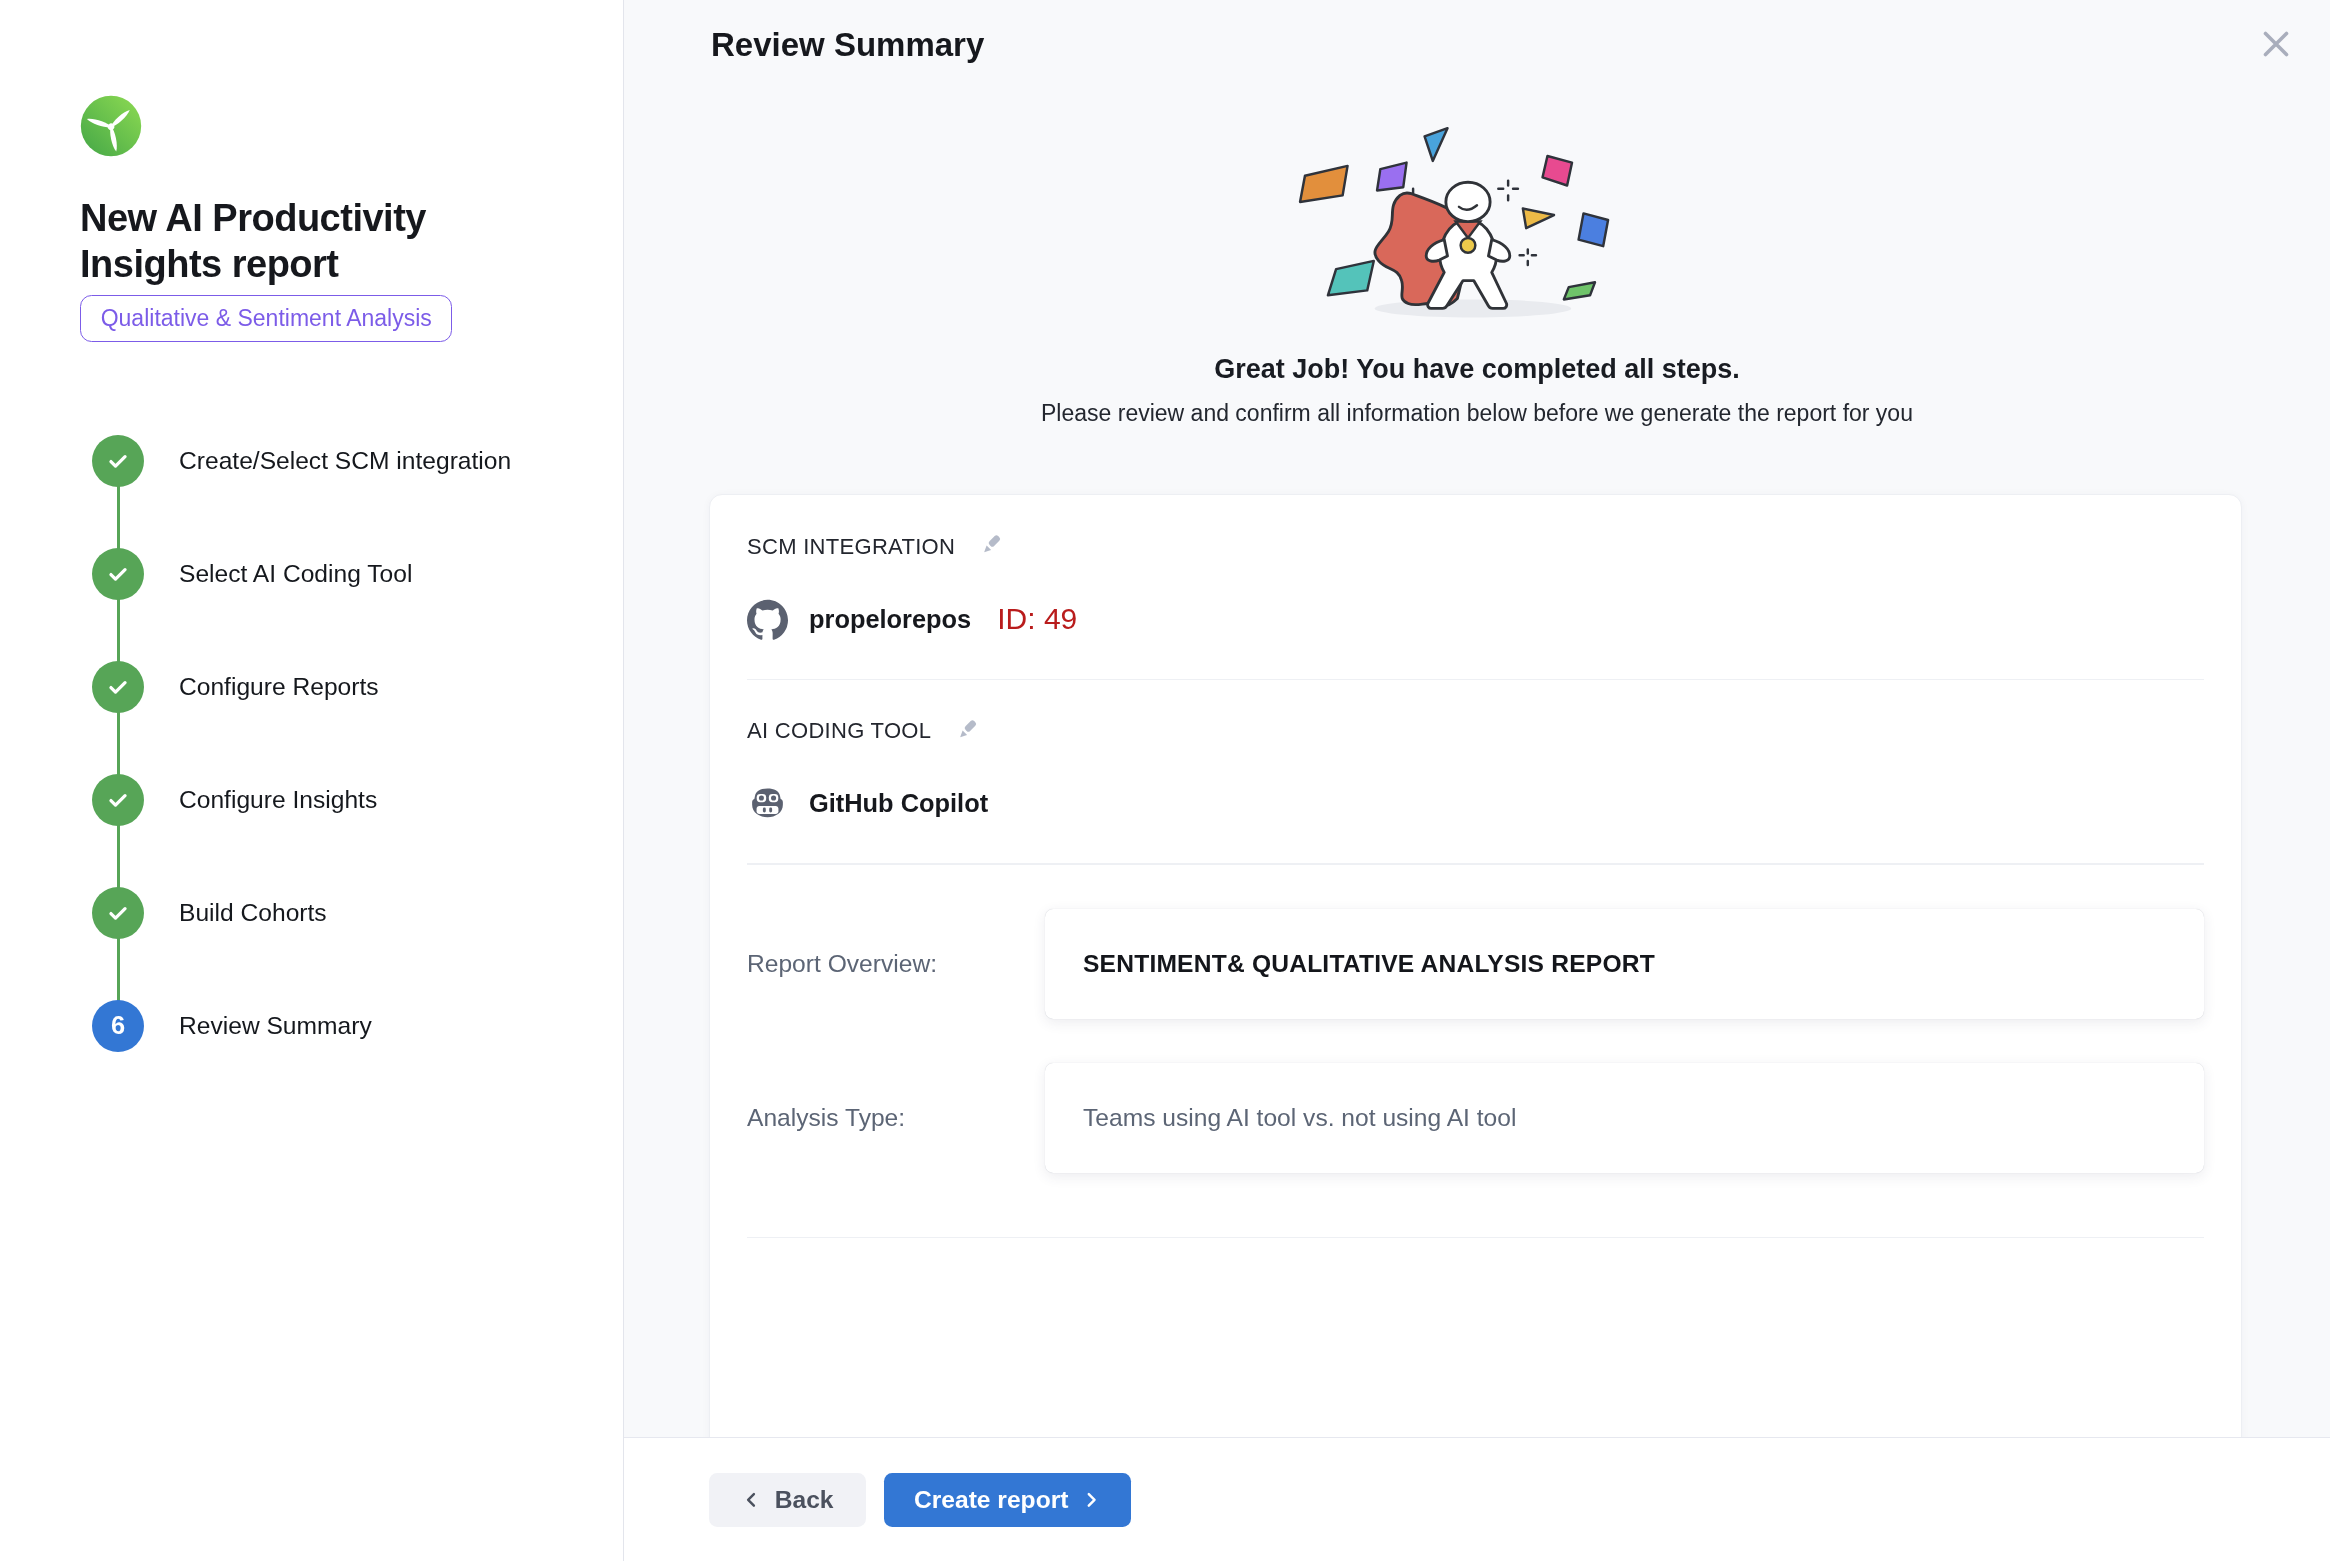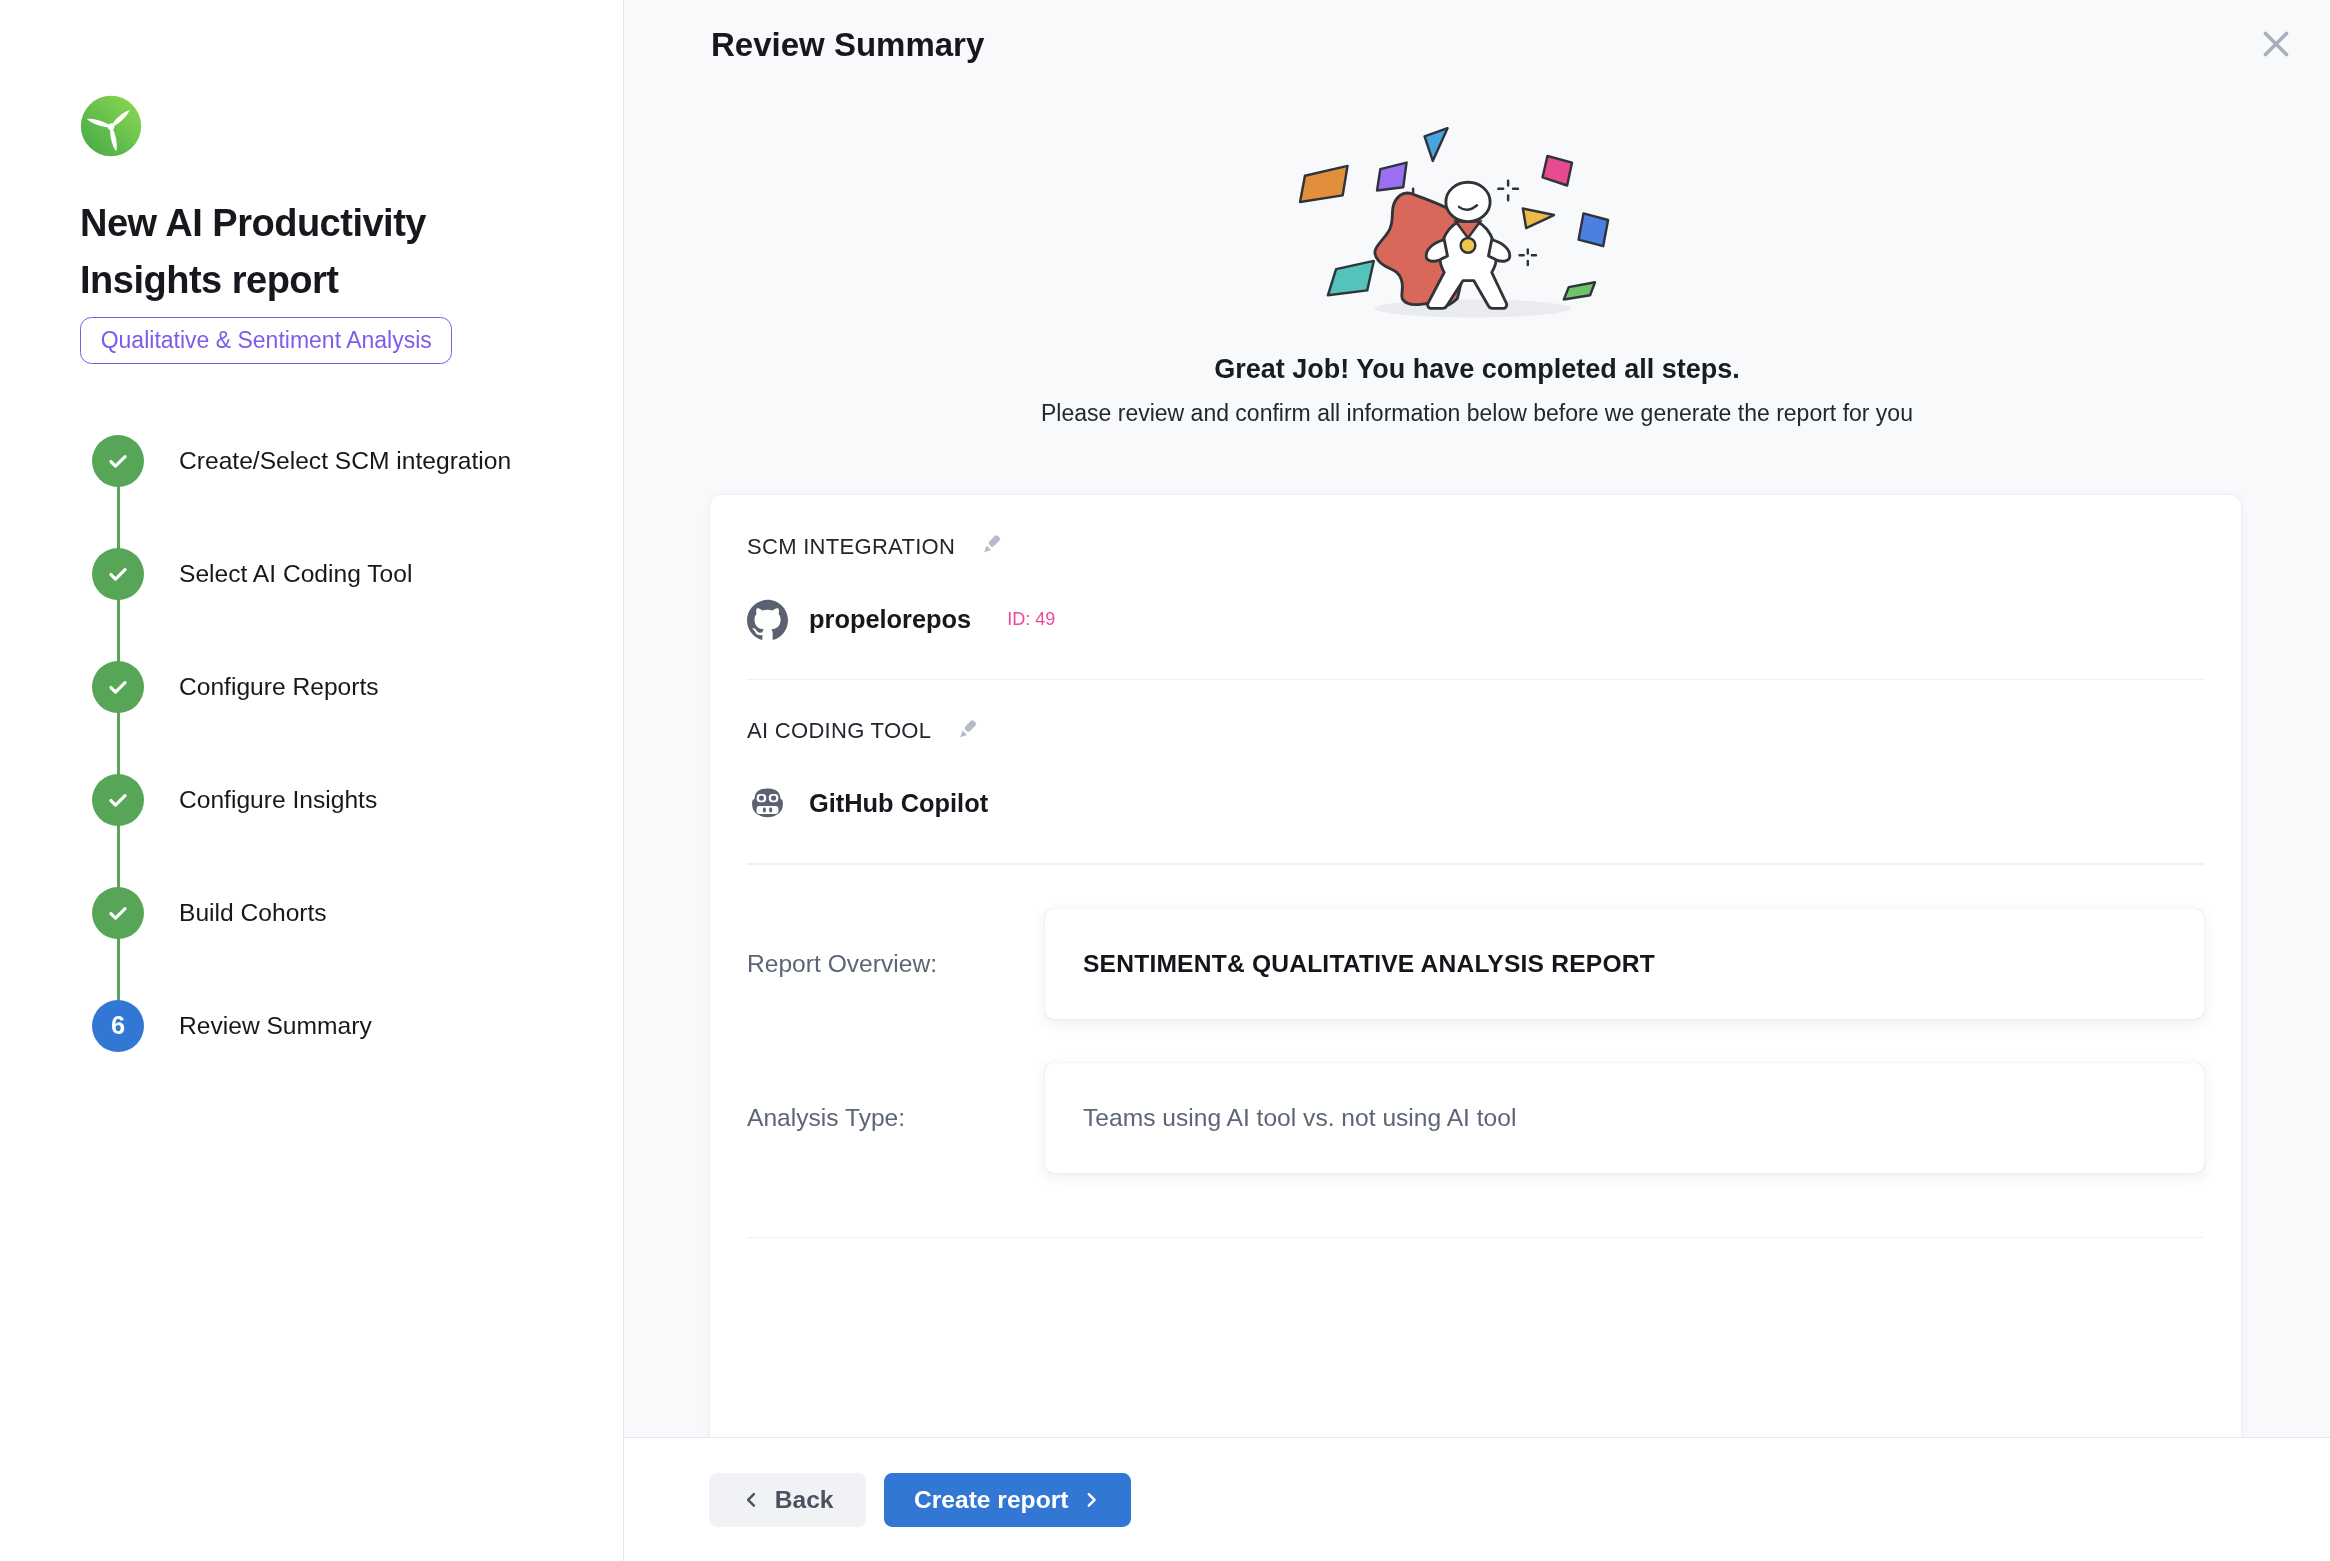--- a/index.html
+++ b/index.html
@@ -2,21 +2,21 @@
 <html style="font-size:13px"><head>
 <meta charset="utf-8">
 <style>
   html,body { margin:0; padding:0; background:#fff; font-family:"Liberation Sans", sans-serif; }
   .app { width:2330px; height:1562px; display:flex; background:#fff; overflow:hidden; position:relative; }
 
   
   .sidebar { width:624px; box-sizing:border-box; border-right:1.6px solid #e3e5ec; background:#fff;
              padding:95px 46px 0 80px; position:relative; flex-shrink:0; }
   .logo { width:62px; height:62px; display:block; }
-  .wizard-title { margin-top:38px; font-size:38px; line-height:57px; font-weight:bold; color:#16181d; letter-spacing:-0.5px; }
+  .wizard-title { margin-top:38px; font-size:38px; line-height:46px; font-weight:bold; color:#16181d; letter-spacing:-0.5px; }
   .badge { display:inline-block; margin-top:8.2px; padding:9px 19.7px; border:1.6px solid #7c5ce8; border-radius:11.5px;
            color:#7c5ce8; font-size:23px; background:#fff; }
   .steps { position:absolute; top:404px; left:12px; right:0; }
   .connector { position:absolute; left:105px; top:57px; width:3.3px; height:565px; background:#57a557; }
   .step { height:113px; display:flex; align-items:center; gap:35px; padding-left:80px; position:relative; cursor:pointer; }
   .step-circle { width:52px; height:52px; border-radius:50%; background:#57a557; display:flex; align-items:center;
                  justify-content:center; flex-shrink:0; position:relative; z-index:1; }
   .step-circle.current { background:#3377d4; }
   .step-num { color:#fff; font-size:25.4px; font-weight:bold; }
   .step-label { font-size:24.6px; font-weight:500; color:#15181d; }
@@ -33,21 +33,21 @@
   .congrats-sub { margin-top:14.7px; font-size:23px; color:#23272f; }
 
   .card { margin:67px 88px 0 85px; background:#fff; border:0.8px solid #edeff3; border-radius:13px;
           box-shadow:0 1.6px 8.2px rgba(35,44,70,0.04); height:975px; box-sizing:border-box; padding:39px 37px 0; }
   .section-head { display:flex; align-items:center; gap:23px; }
   .section-label { font-size:22px; color:#23262e; letter-spacing:0.3px; }
   .edit-btn { background:none; border:none; padding:0; cursor:pointer; display:flex; align-items:center; }
   .entity-row { margin-top:39px; display:flex; align-items:center; }
   .entity-icon { width:41px; height:41px; flex-shrink:0; }
   .entity-name { margin-left:21px; font-size:25.4px; font-weight:bold; color:#16181d; }
-  .entity-id { margin-left:36px; font-size:18px; color:#ec4899; }
+  .entity-id { margin-left:26px; font-size:30px; color:#b91c1c; }
   .divider { height:1.6px; background:#eef0f4; margin:39px 0 38px; }
 
   .config-row { display:flex; align-items:center; margin-top:44px; }
   .config-label { width:298px; flex-shrink:0; font-size:24.6px; color:#5c6575; }
   .value-box { flex:1; background:#fff; border-radius:8.2px; padding:41px 38px; font-size:24.6px;
                box-shadow:0 0 0.8px rgba(50,60,90,.30), 0 3.3px 13px rgba(50,60,90,.09); }
   .value-box.bold { font-weight:bold; color:#14161b; letter-spacing:0.2px; }
   .value-box.muted { color:#5c6575; }
   .divider.last { margin-top:64px; }
 

